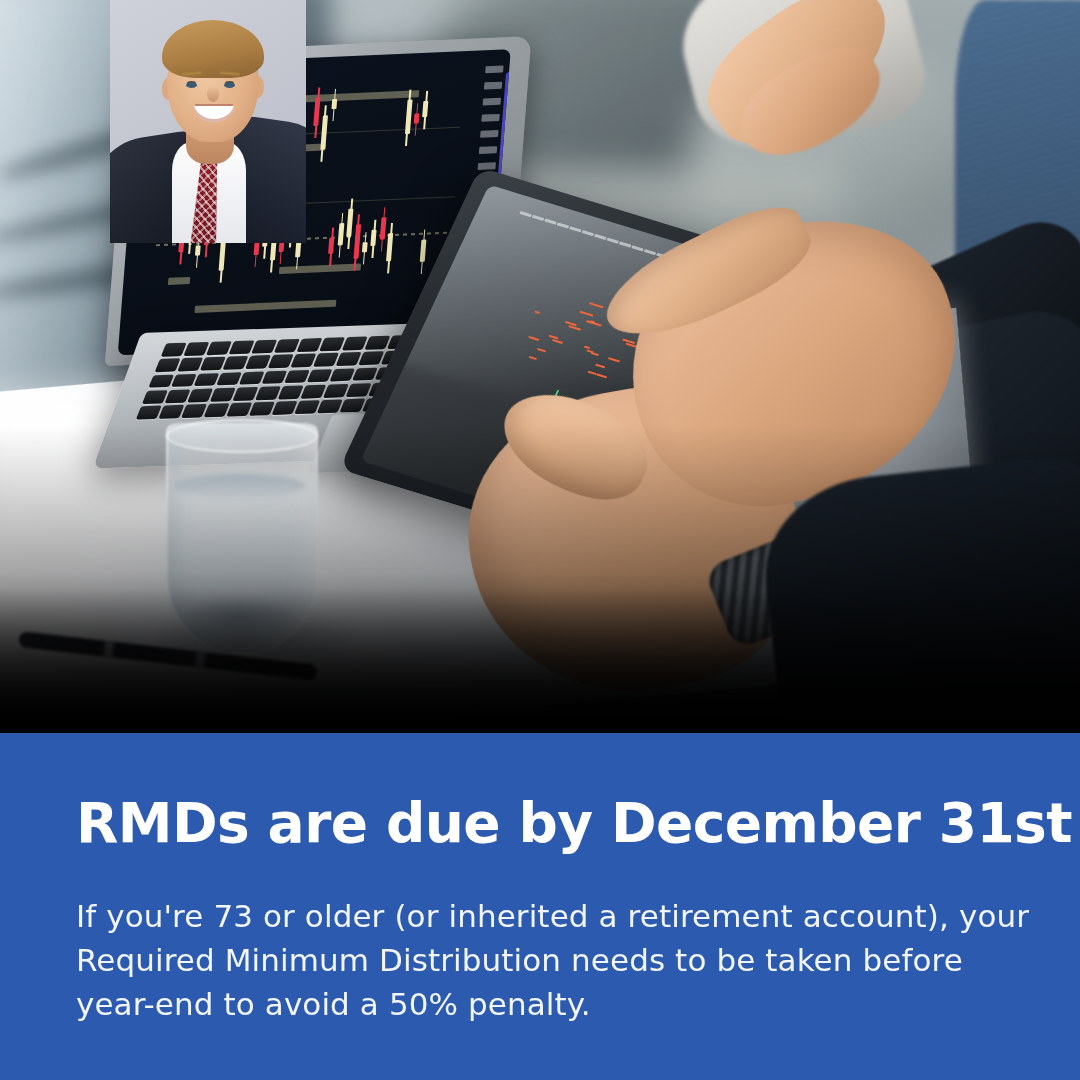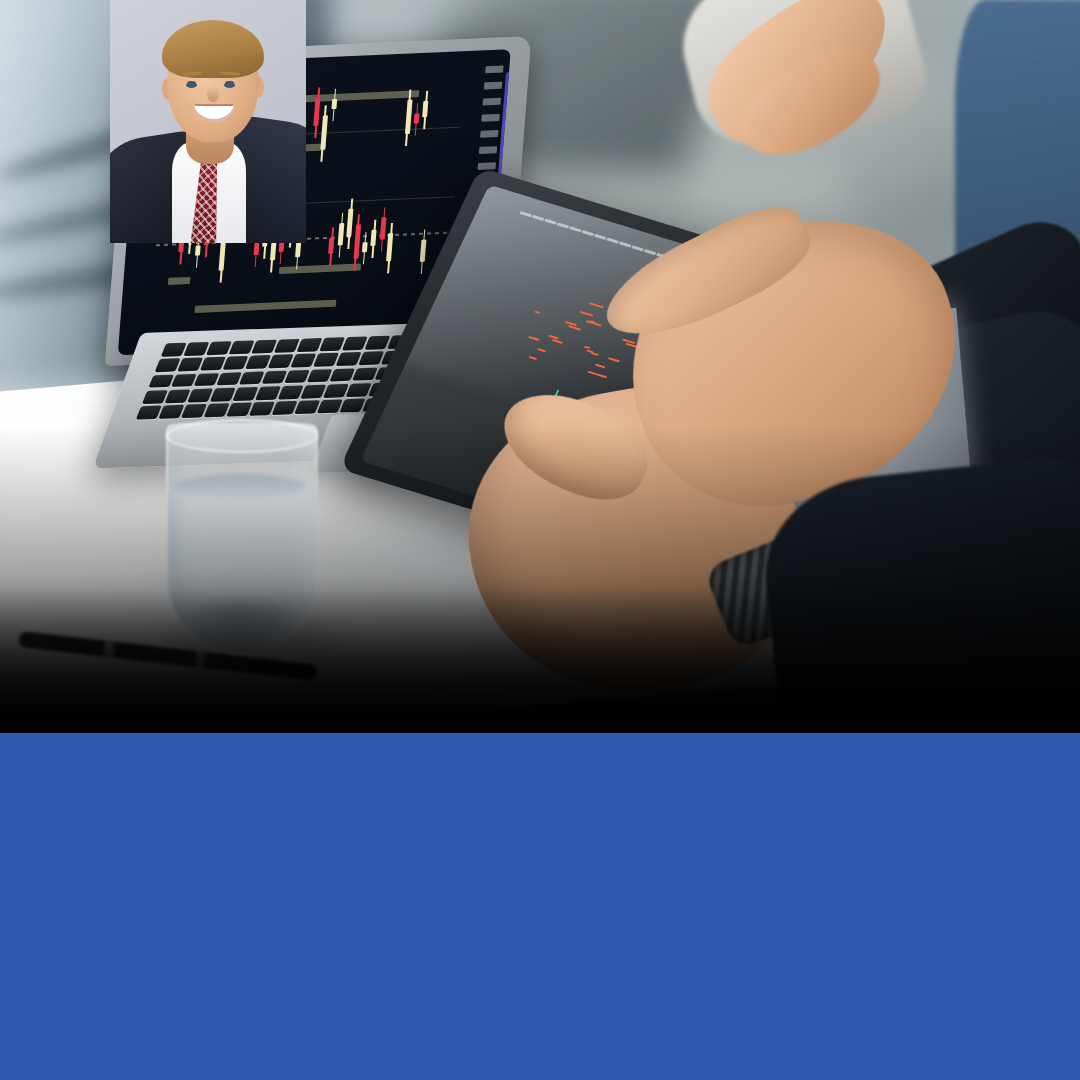--- a/index.html
+++ b/index.html
@@ -955,15 +955,17 @@
       <div class="hs-brow" style="left:110px;top:72px;transform:rotate(5deg);"></div>
       <div class="hs-eye" style="left:76px;top:82px;"></div>
       <div class="hs-eye" style="left:114px;top:82px;"></div>
       <div class="hs-nose"></div>
       <div class="hs-smile"></div>
     </div>
 
   </div>
 
   <div class="band">
+    <h1 class="headline">RMDs are due by December 31st</h1>
+    <p class="body-copy">If you're 73 or older (or inherited a retirement account), your Required Minimum Distribution needs to be taken before year-end to avoid a 50% penalty.</p>
   </div>
 
 </div>
 
 </body></html>

